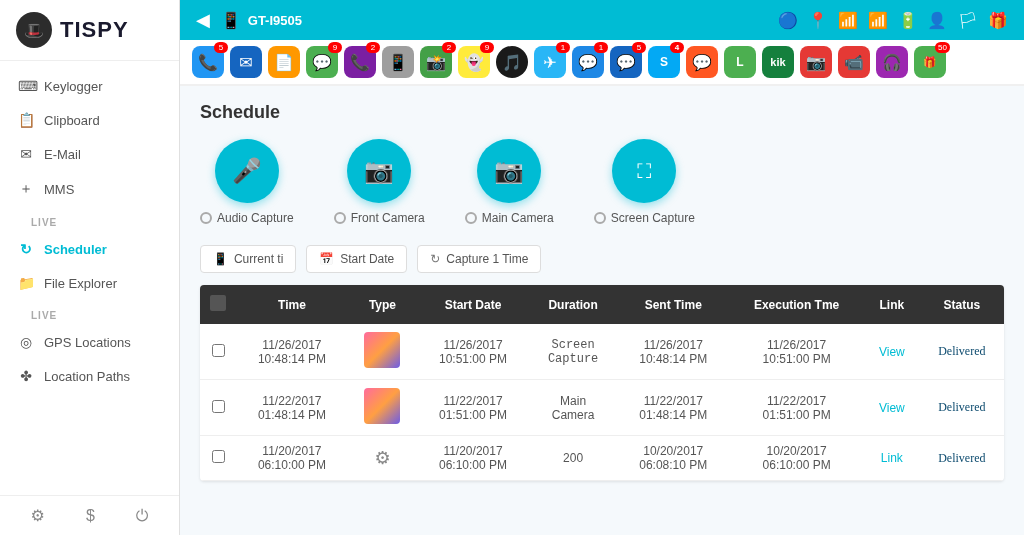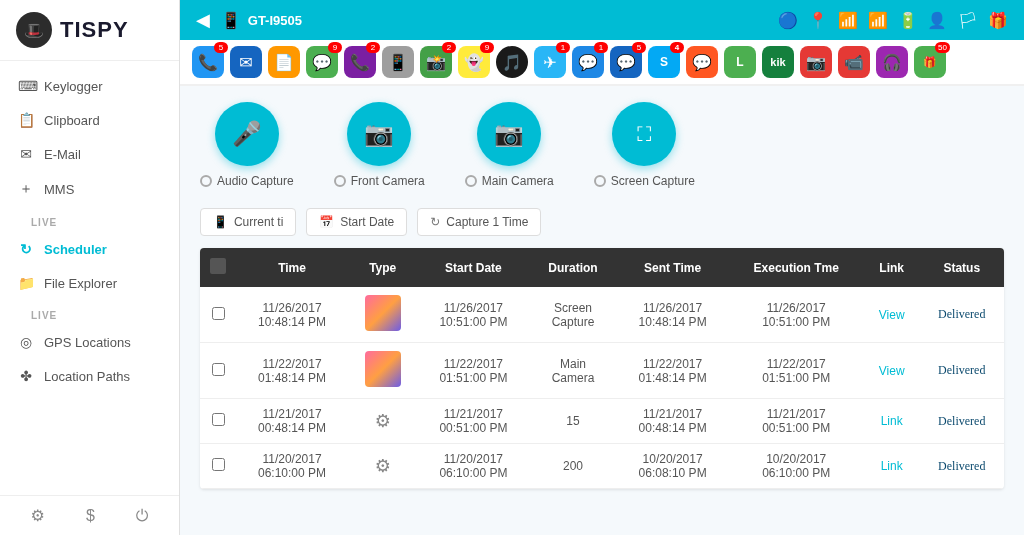--- a/index.html
+++ b/index.html
@@ -317,20 +317,21 @@
     <div class="app-icon" style="background:#FF5722;color:white;">💬</div>
     <div class="app-icon" style="background:#4CAF50;color:white;font-size:12px;font-weight:bold;">L</div>
     <div class="app-icon" style="background:#15803d;color:white;font-size:11px;font-weight:bold;">kik</div>
     <div class="app-icon" style="background:#E53935;color:white;">📷</div>
     <div class="app-icon" style="background:#E53935;color:white;">📹</div>
     <div class="app-icon" style="background:#9C27B0;color:white;">🎧</div>
     <div class="app-icon" style="background:#4CAF50;color:white;font-size:11px;">🎁<span class="badge">50</span></div>
   </div>
 
   <div class="content">
+    <div class="section-title">Schedule</div>
 
     <div class="schedule-icons">
       <div class="schedule-icon-item">
         <div class="schedule-icon-btn">🎤</div>
         <div class="schedule-icon-label">
           <span class="radio-circle"></span>
           <span>Audio Capture</span>
         </div>
       </div>
       <div class="schedule-icon-item">
@@ -389,21 +390,21 @@
         <tbody id="table-body">
         <tr>
     <td class="checkbox-cell">
       <input type="checkbox" style="">
     </td>
     <td style="white-space:pre-line;">11/26/2017
 10:48:14 PM</td>
     <td><div class="type-thumb"></div></td>
     <td style="white-space:pre-line;">11/26/2017
 10:51:00 PM</td>
-    <td style="white-space:pre-line;">Screen
+    <td style="white-space:pre-line;font-family:Liberation Mono, monospace;">Screen
 Capture</td>
     <td style="white-space:pre-line;">11/26/2017
 10:48:14 PM</td>
     <td style="white-space:pre-line;">11/26/2017
 10:51:00 PM</td>
     <td><a class="link-btn">View</a></td>
     <td class="status-delivered">Delivered</td>
   </tr>
             <tr>
     <td class="checkbox-cell">
@@ -420,37 +421,20 @@
 01:48:14 PM</td>
     <td style="white-space:pre-line;">11/22/2017
 01:51:00 PM</td>
     <td><a class="link-btn">View</a></td>
     <td class="status-delivered">Delivered</td>
   </tr>
             <tr>
     <td class="checkbox-cell">
       <input type="checkbox" style="">
     </td>
-    <td style="white-space:pre-line;">11/21/2017
-00:48:14 PM</td>
-    <td><span class="type-gear">⚙</span></td>
-    <td style="white-space:pre-line;">11/21/2017
-00:51:00 PM</td>
-    <td style="white-space:pre-line;">15</td>
-    <td style="white-space:pre-line;">11/21/2017
-00:48:14 PM</td>
-    <td style="white-space:pre-line;">11/21/2017
-00:51:00 PM</td>
-    <td><a class="link-btn">Link</a></td>
-    <td class="status-delivered">Delivered</td>
-  </tr>
-            <tr>
-    <td class="checkbox-cell">
-      <input type="checkbox" style="">
-    </td>
     <td style="white-space:pre-line;">11/20/2017
 06:10:00 PM</td>
     <td><span class="type-gear">⚙</span></td>
     <td style="white-space:pre-line;">11/20/2017
 06:10:00 PM</td>
     <td style="white-space:pre-line;">200</td>
     <td style="white-space:pre-line;">10/20/2017
 06:08:10 PM</td>
     <td style="white-space:pre-line;">10/20/2017
 06:10:00 PM</td>

